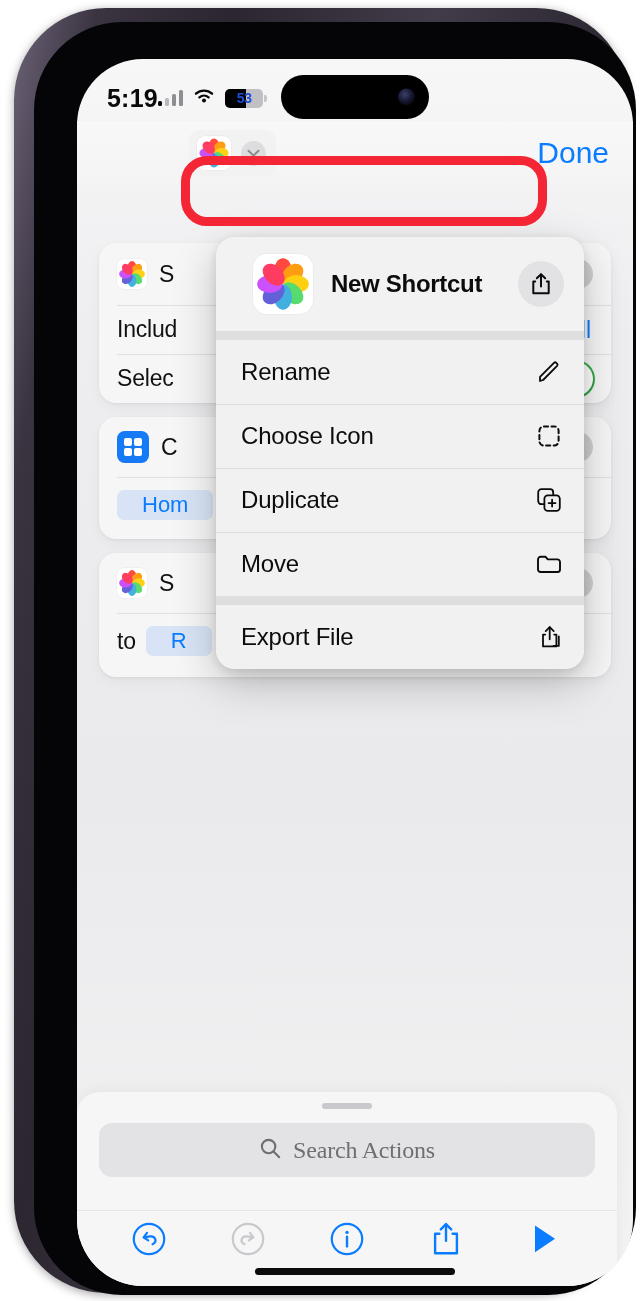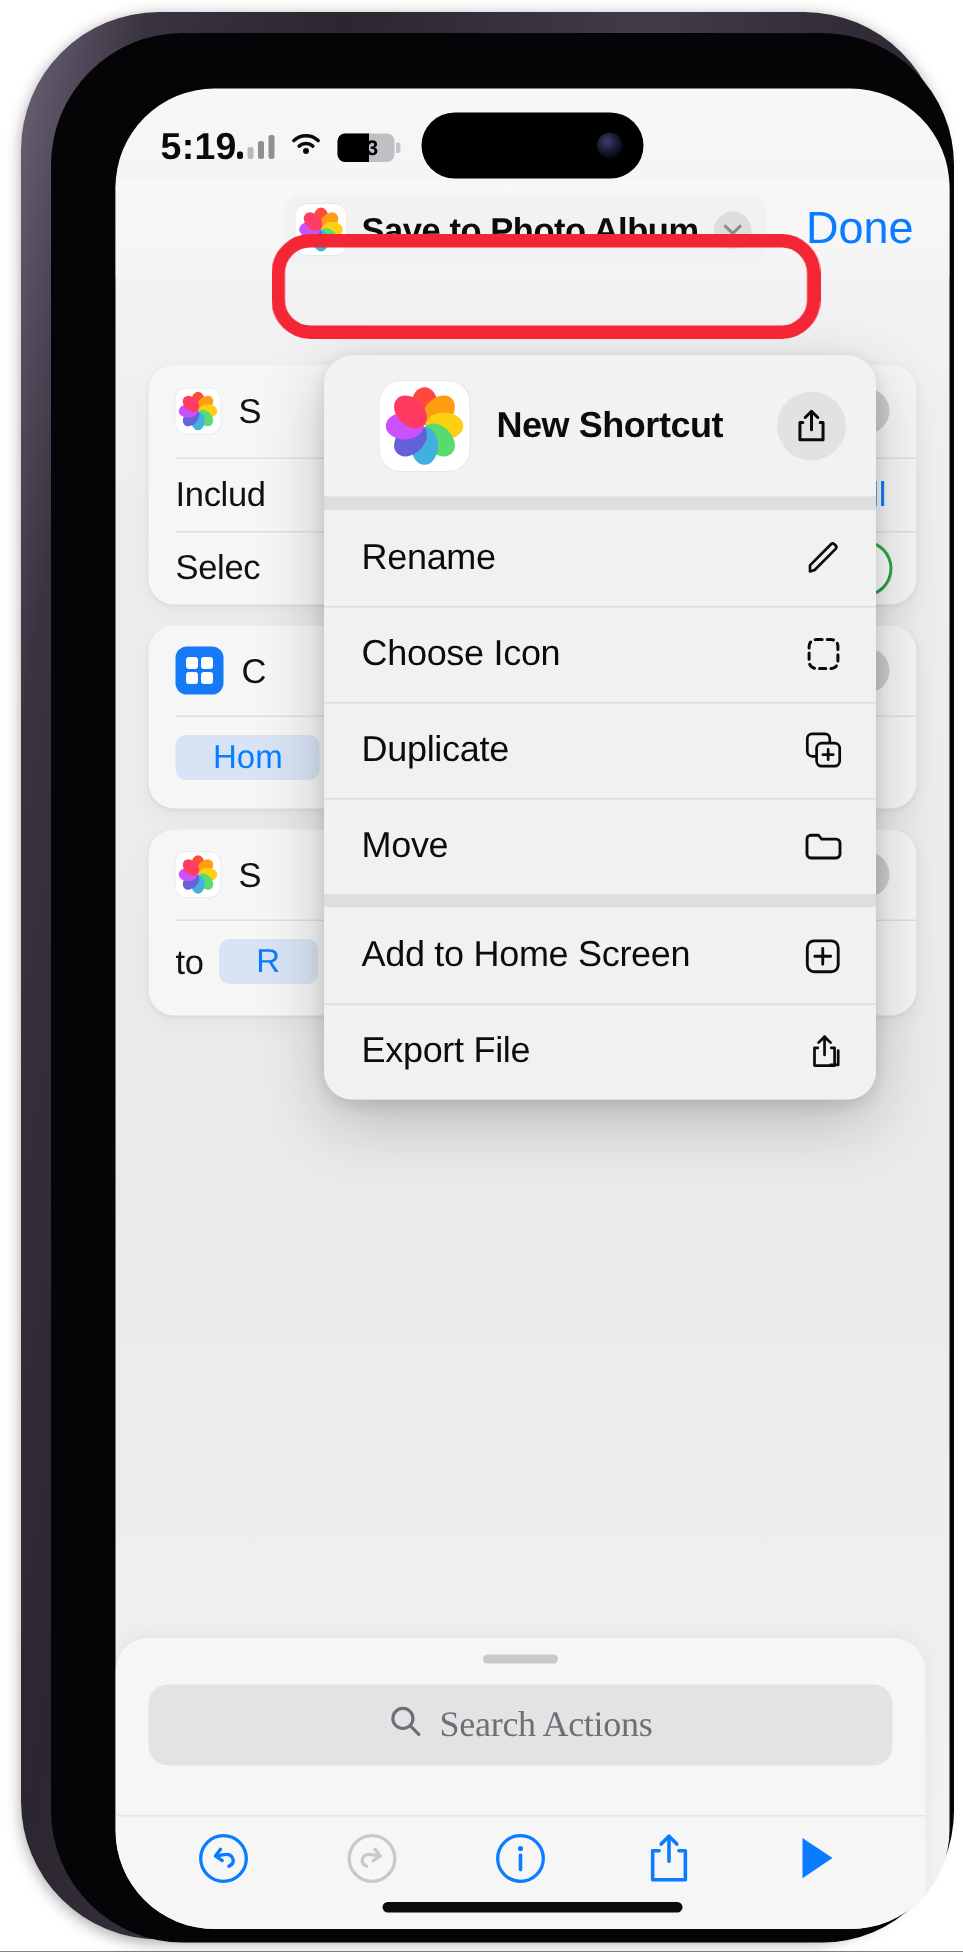--- a/index.html
+++ b/index.html
@@ -57,21 +57,21 @@
   .battery {
     position: relative; width: 38px; height: 19px;
     border-radius: 5px; background: #bfbfc4; overflow: visible;
   }
   .battery-fill {
     position: absolute; left:0; top:0; bottom:0; width: 54%;
     background: #000; border-radius: 5px 0 0 5px;
   }
   .battery-text {
     position: absolute; inset: 0; display:flex; align-items:center; justify-content:center;
-    font-size: 14px; font-weight: 700; color: #000000; letter-spacing: -0.3px; z-index:2;
+    font-size: 14px; font-weight: 700; color: #1d4ed8; letter-spacing: -0.3px; z-index:2;
   }
   .battery-cap {
     position:absolute; right:-4px; top:6px; width:3px; height:7px;
     background:#c4c4c9; border-radius:0 2px 2px 0;
   }
 
   
   .island {
     position: absolute; top: 16px; left: 50%; transform: translateX(-50%);
     width: 148px; height: 44px; border-radius: 24px;
@@ -302,21 +302,20 @@
                 <ellipse cx="50" cy="28" rx="15" ry="21" fill="#ff9500" transform="rotate(45 50 50)"></ellipse>
                 <ellipse cx="50" cy="28" rx="15" ry="21" fill="#ffcc00" transform="rotate(90 50 50)"></ellipse>
                 <ellipse cx="50" cy="28" rx="15" ry="21" fill="#4cd964" transform="rotate(135 50 50)"></ellipse>
                 <ellipse cx="50" cy="28" rx="15" ry="21" fill="#34aadc" transform="rotate(180 50 50)"></ellipse>
                 <ellipse cx="50" cy="28" rx="15" ry="21" fill="#5856d6" transform="rotate(225 50 50)"></ellipse>
                 <ellipse cx="50" cy="28" rx="15" ry="21" fill="#c644fc" transform="rotate(270 50 50)"></ellipse>
                 <ellipse cx="50" cy="28" rx="15" ry="21" fill="#ff2d55" transform="rotate(315 50 50)"></ellipse>
               </g>
             </svg>
           </span>
-          <span class="title-text">Save to Photo Album</span>
           <span class="chevron-circle">
             <svg width="13" height="9" viewBox="0 0 13 9">
                 <path d="M1.5 1.8L6.5 6.6l5-4.8" stroke="#8a8a8f" stroke-width="2" fill="none" stroke-linecap="round" stroke-linejoin="round"></path>
               </svg>
           </span>
         </div>
         <div class="done-btn">Done</div>
       </div>
 
       <div class="annot-ring"></div>
@@ -471,29 +470,20 @@
           <span class="ctx-icon">
             <svg width="26" height="24" viewBox="0 0 26 24">
                 <path d="M2 7.4a2.6 2.6 0 012.6-2.6h5l2.2 2.6h9.6A2.6 2.6 0 0124 10v7.4a2.6 2.6 0 01-2.6 2.6H4.6A2.6 2.6 0 012 17.4V7.4z" stroke="#0b0b0c" stroke-width="1.9" fill="none" stroke-linejoin="round"></path>
               </svg>
           </span>
         </div>
 
         <div class="ctx-group-sep"></div>
 
         <div class="ctx-item">
-          <span class="ctx-label">Add to Home Screen</span>
-          <span class="ctx-icon">
-            <svg width="25" height="25" viewBox="0 0 25 25">
-              <rect x="2.2" y="2.2" width="20.6" height="20.6" rx="4.6" stroke="#0b0b0c" stroke-width="1.9" fill="none"></rect>
-              <path d="M12.5 7.2v10.6M7.2 12.5h10.6" stroke="#0b0b0c" stroke-width="1.9" stroke-linecap="round"></path>
-            </svg>
-          </span>
-        </div>
-        <div class="ctx-item">
           <span class="ctx-label">Export File</span>
           <span class="ctx-icon">
             <svg width="26" height="26" viewBox="0 0 26 26">
               <path d="M9.2 10.6H7v11.8h13.4V10.6h-2.2" stroke="#0b0b0c" stroke-width="1.8" fill="none" stroke-linecap="round" stroke-linejoin="round"></path>
               <path d="M13.7 3.2v12.1" stroke="#0b0b0c" stroke-width="1.8" stroke-linecap="round"></path>
               <path d="M9.7 7.1l4-3.9 4 3.9" stroke="#0b0b0c" stroke-width="1.8" fill="none" stroke-linecap="round" stroke-linejoin="round"></path>
               <path d="M17.6 21.9h5.2V12.4" stroke="#0b0b0c" stroke-width="1.8" fill="none" stroke-linecap="round" stroke-linejoin="round"></path>
             </svg>
           </span>
         </div>

